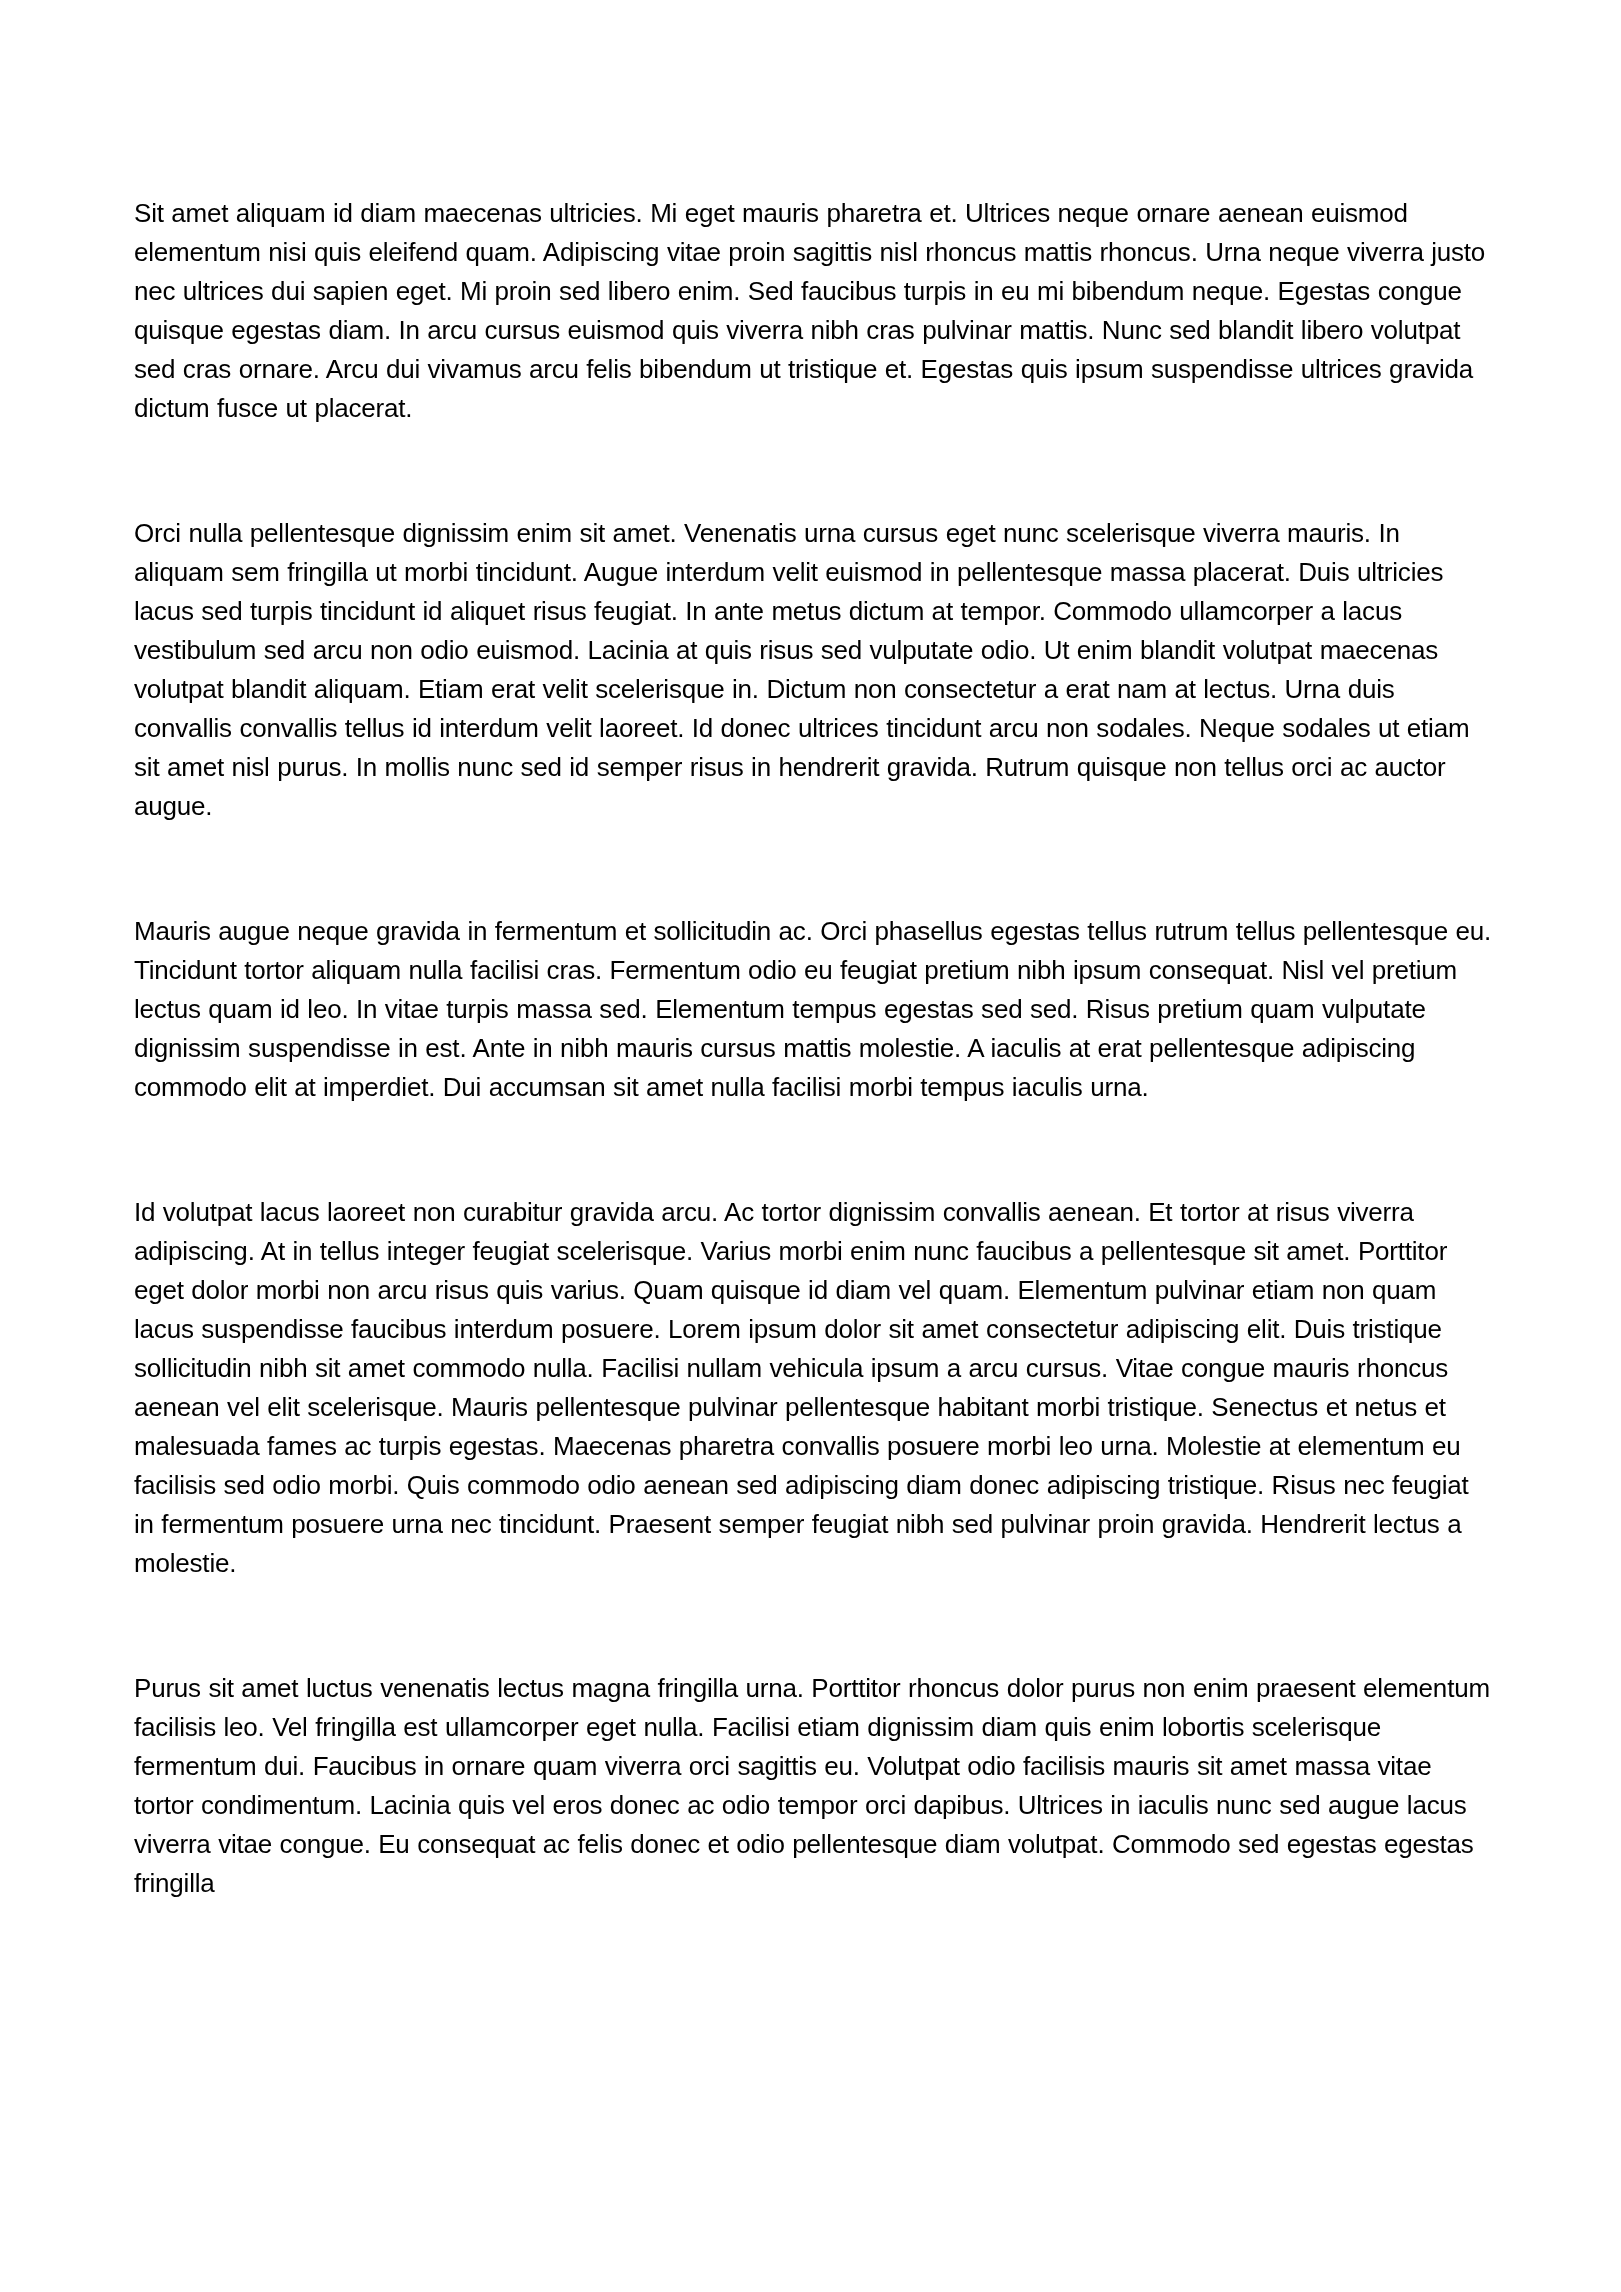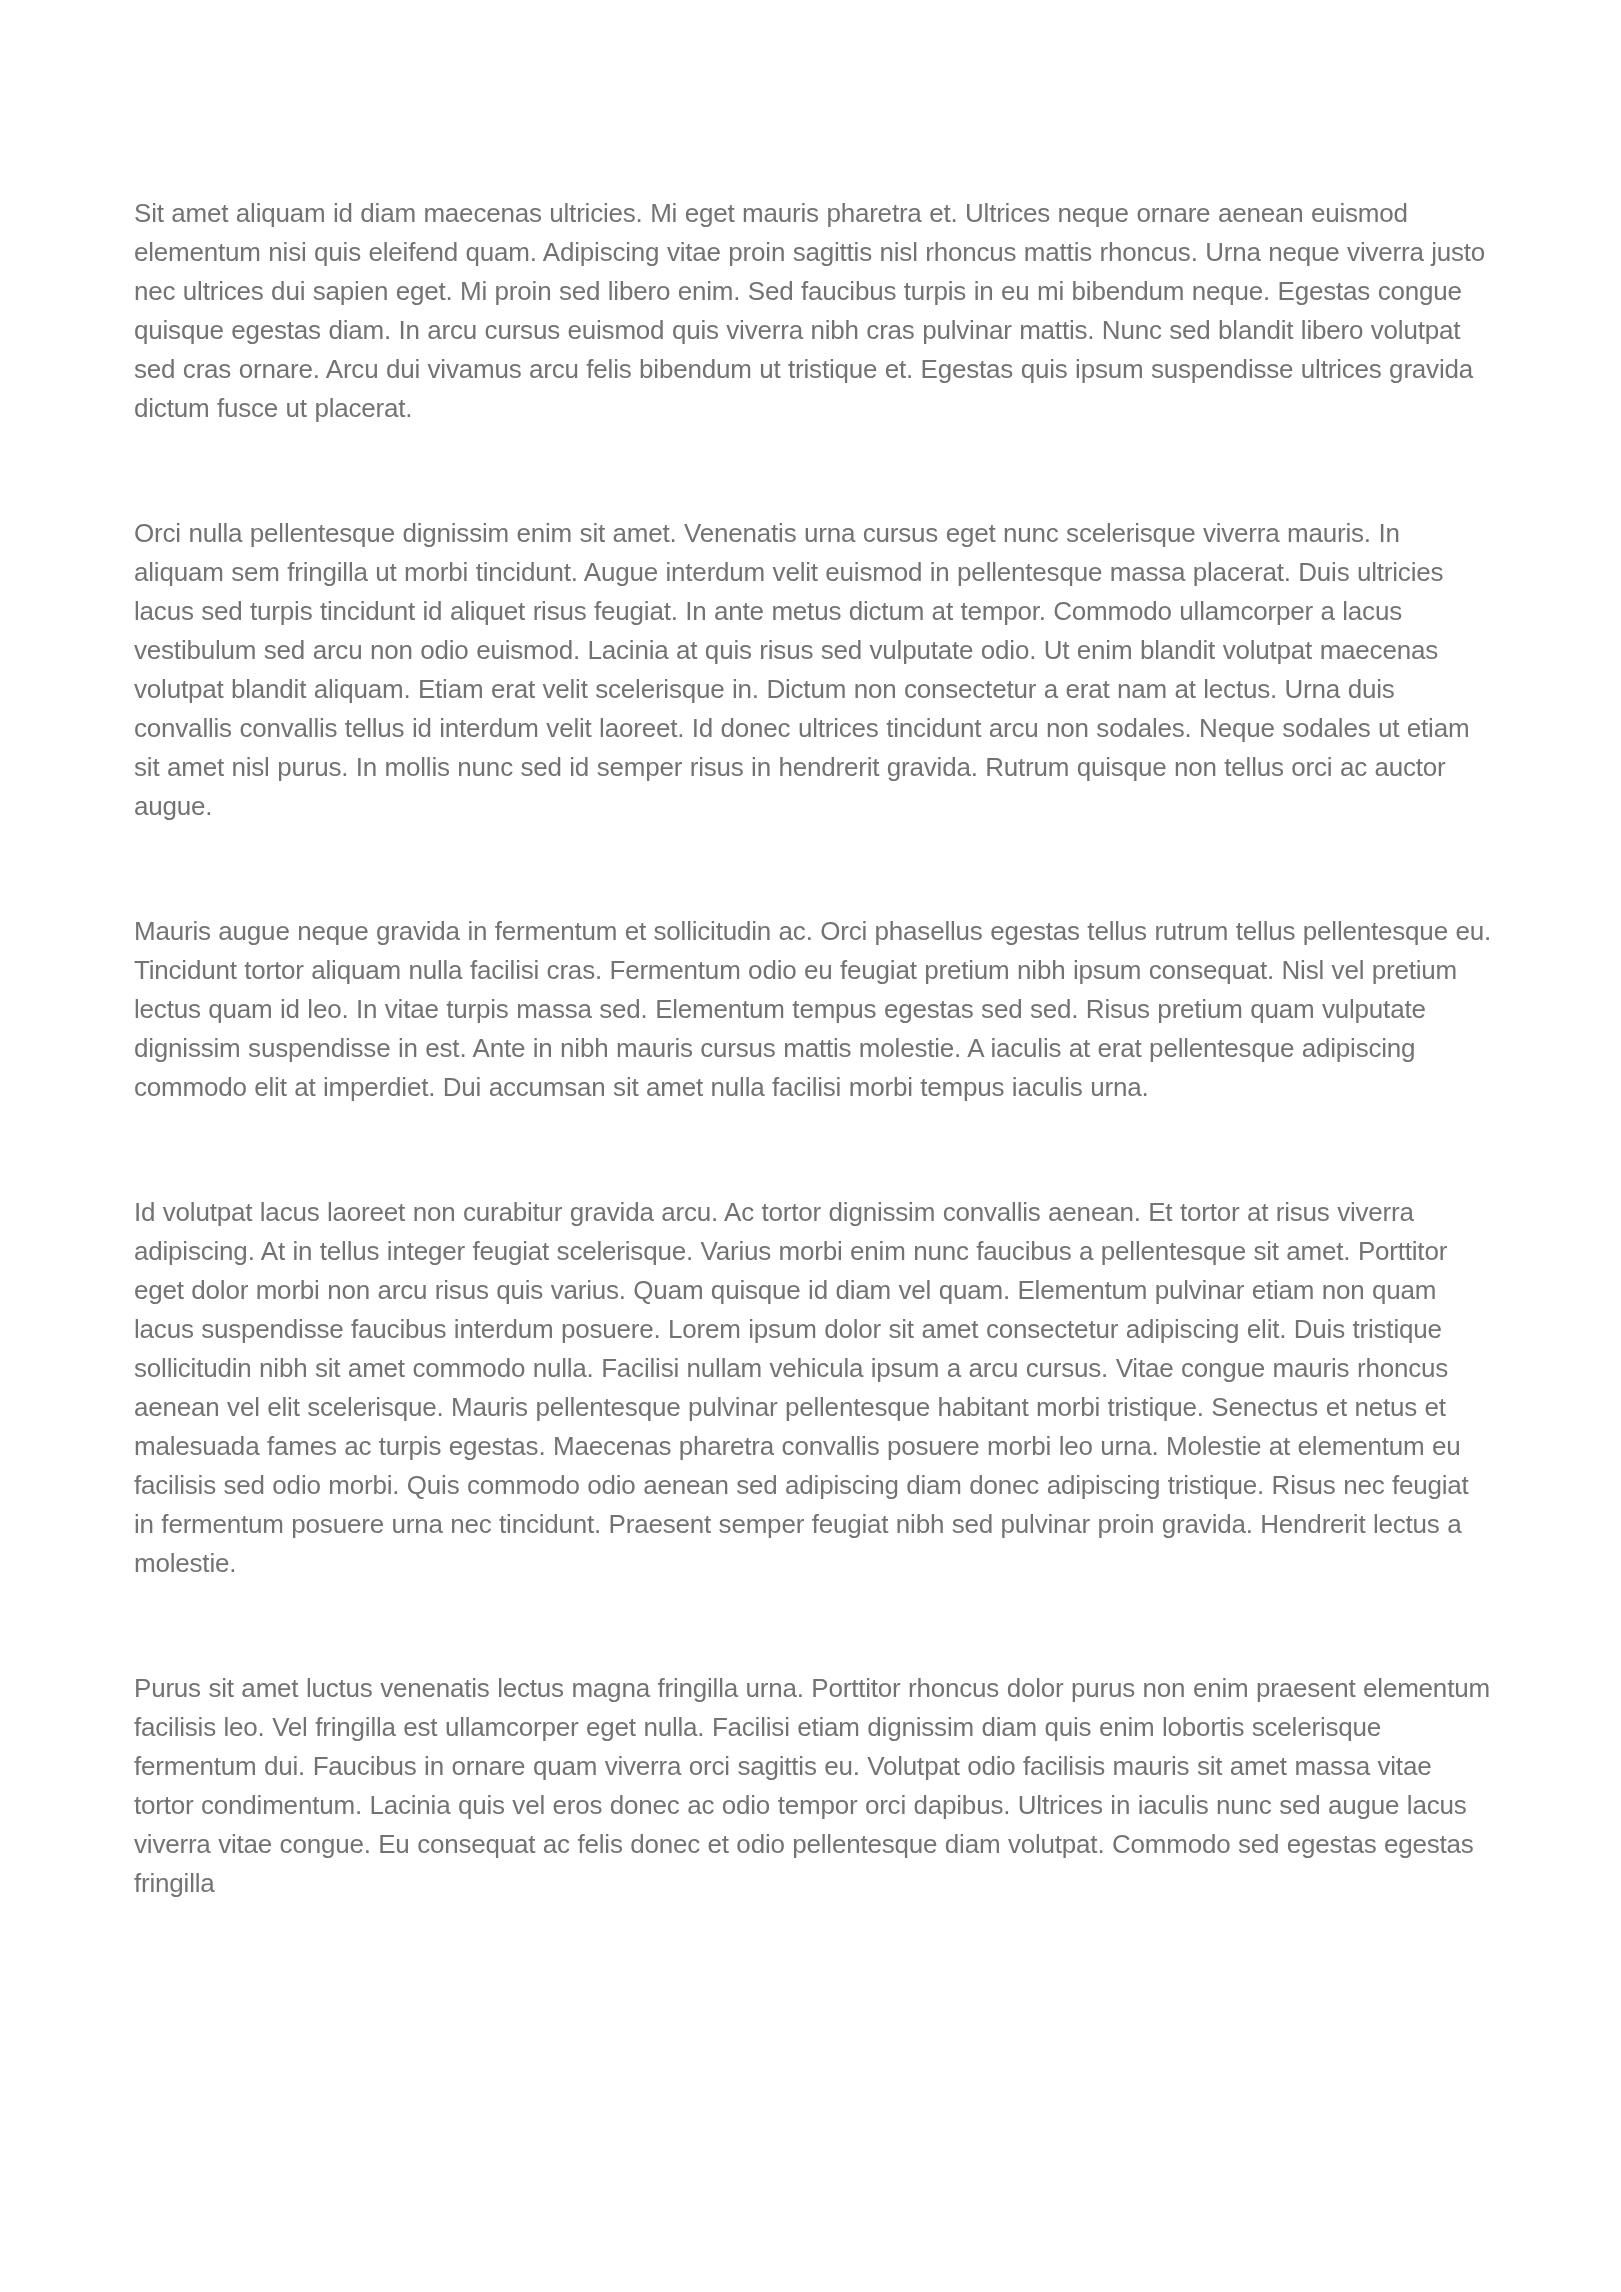--- a/index.html
+++ b/index.html
@@ -25,21 +25,21 @@
     position: absolute;
     left: 134px;
     top: 194px;
     width: 1357px;
   }
   .text-column p {
     margin: 0 0 86px 0;
     font-family: "Liberation Sans", "DejaVu Sans", sans-serif;
     font-size: 26px;
     line-height: 39px;
-    color: #737373;
+    color: #000000;
     letter-spacing: -0.2px;
     text-align: left;
     word-spacing: 0.5px;
   }
 </style>
 </head>
 <body>
 
 <div class="page">
   <div class="text-column">

